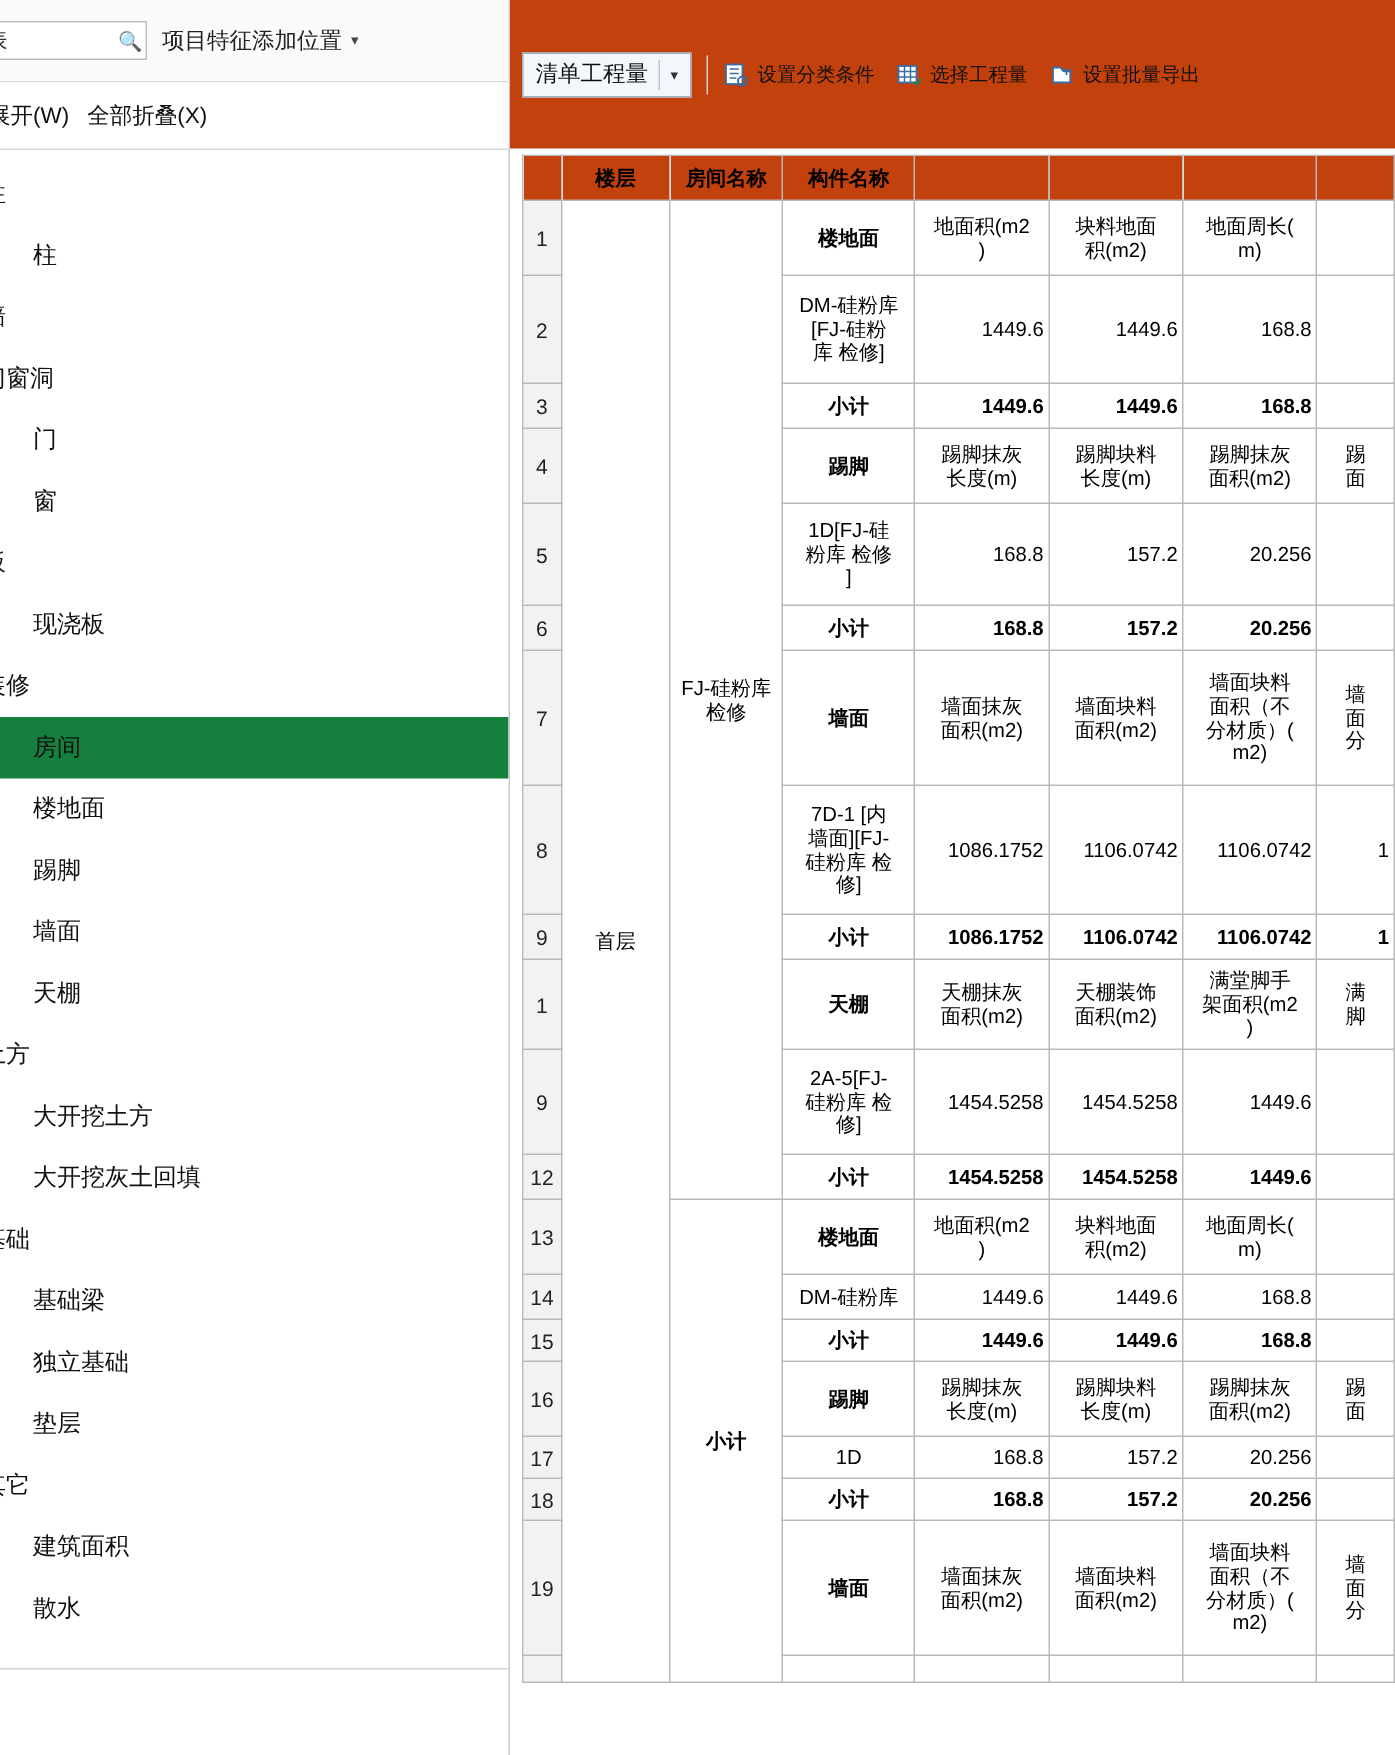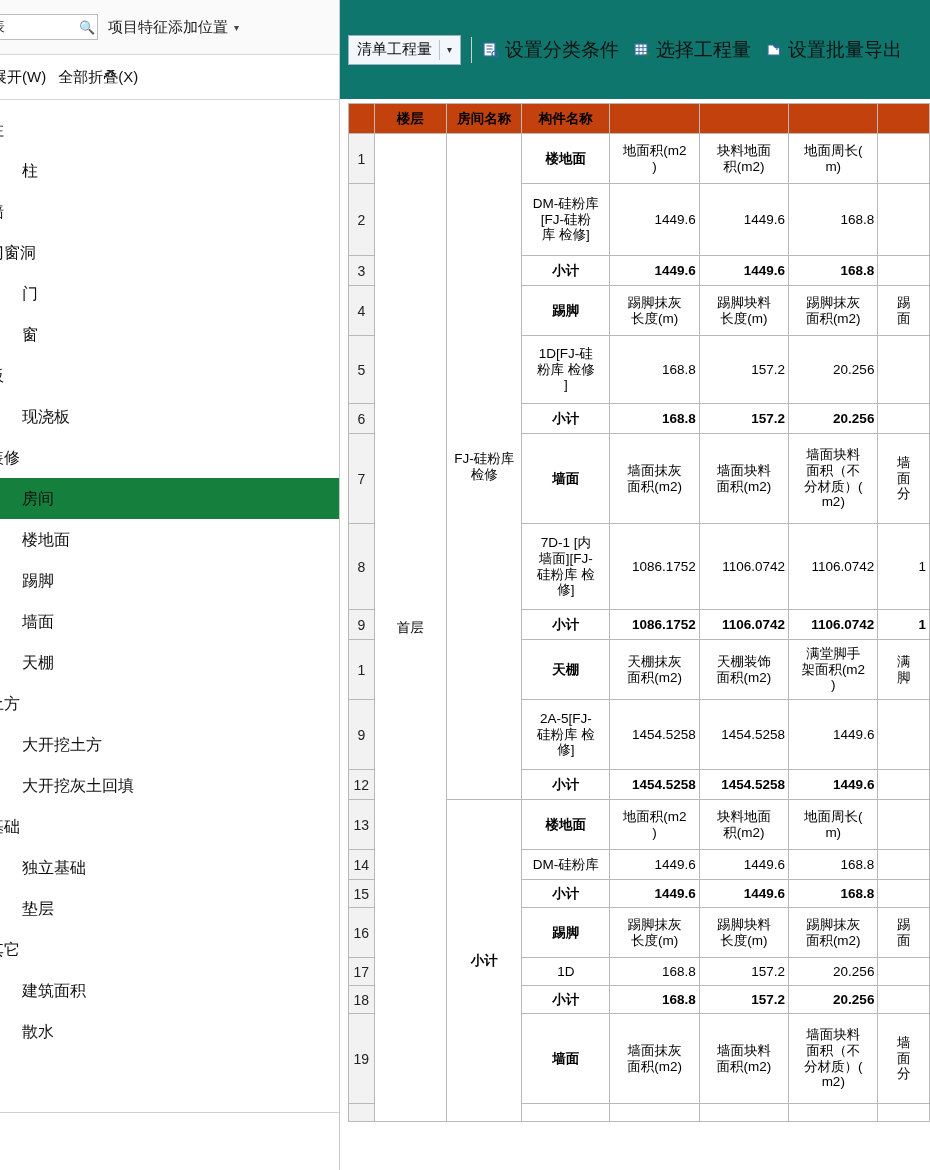--- a/index.html
+++ b/index.html
@@ -147,21 +147,21 @@
     background: #fff;
     overflow: hidden;
   }
   .right-toolbar {
     height: 100px;
     box-sizing: border-box;
     display: flex;
     align-items: center;
     padding: 0 8px;
     border-bottom: 1px solid #ffffff;
-    background: #0f766e;
+    background: #c2410c;
   }
   .qty-select {
     height: 30px;
     border: 1px solid #9ab0c4;
     background: #f3f7fb;
     display: flex;
     align-items: center;
     padding: 0 8px;
     box-sizing: border-box;
     font-size: 15px;
@@ -180,21 +180,21 @@
   }
   .tb-divider {
     width: 1px;
     height: 26px;
     background: #cfcfcf;
     margin: 0 10px;
   }
   .tb-btn {
     display: flex;
     align-items: center;
-    font-size: 19px;
+    font-size: 13px;
     color: #111;
     white-space: nowrap;
     margin-right: 14px;
   }
   .tb-btn .ico {
     margin-right: 5px;
     display: inline-flex;
     align-items: center;
   }
 
@@ -283,20 +283,21 @@
         <div class="tree-node level0"><span>装修</span></div>
         <div class="tree-node level1 selected"><span>房间</span></div>
         <div class="tree-node level1"><span>楼地面</span></div>
         <div class="tree-node level1"><span>踢脚</span></div>
         <div class="tree-node level1"><span>墙面</span></div>
         <div class="tree-node level1"><span>天棚</span></div>
         <div class="tree-node level0"><span>土方</span></div>
         <div class="tree-node level1"><span>大开挖土方</span></div>
         <div class="tree-node level1"><span>大开挖灰土回填</span></div>
         <div class="tree-node level0"><span>基础</span></div>
+        <div class="tree-node level1"><span>基础梁</span></div>
         <div class="tree-node level1"><span>独立基础</span></div>
         <div class="tree-node level1"><span>垫层</span></div>
         <div class="tree-node level0"><span>其它</span></div>
         <div class="tree-node level1"><span>建筑面积</span></div>
         <div class="tree-node level1"><span>散水</span></div>
       </div>
     <div class="left-bottom-border"></div>
   </div>
 
   <div class="right-panel">

